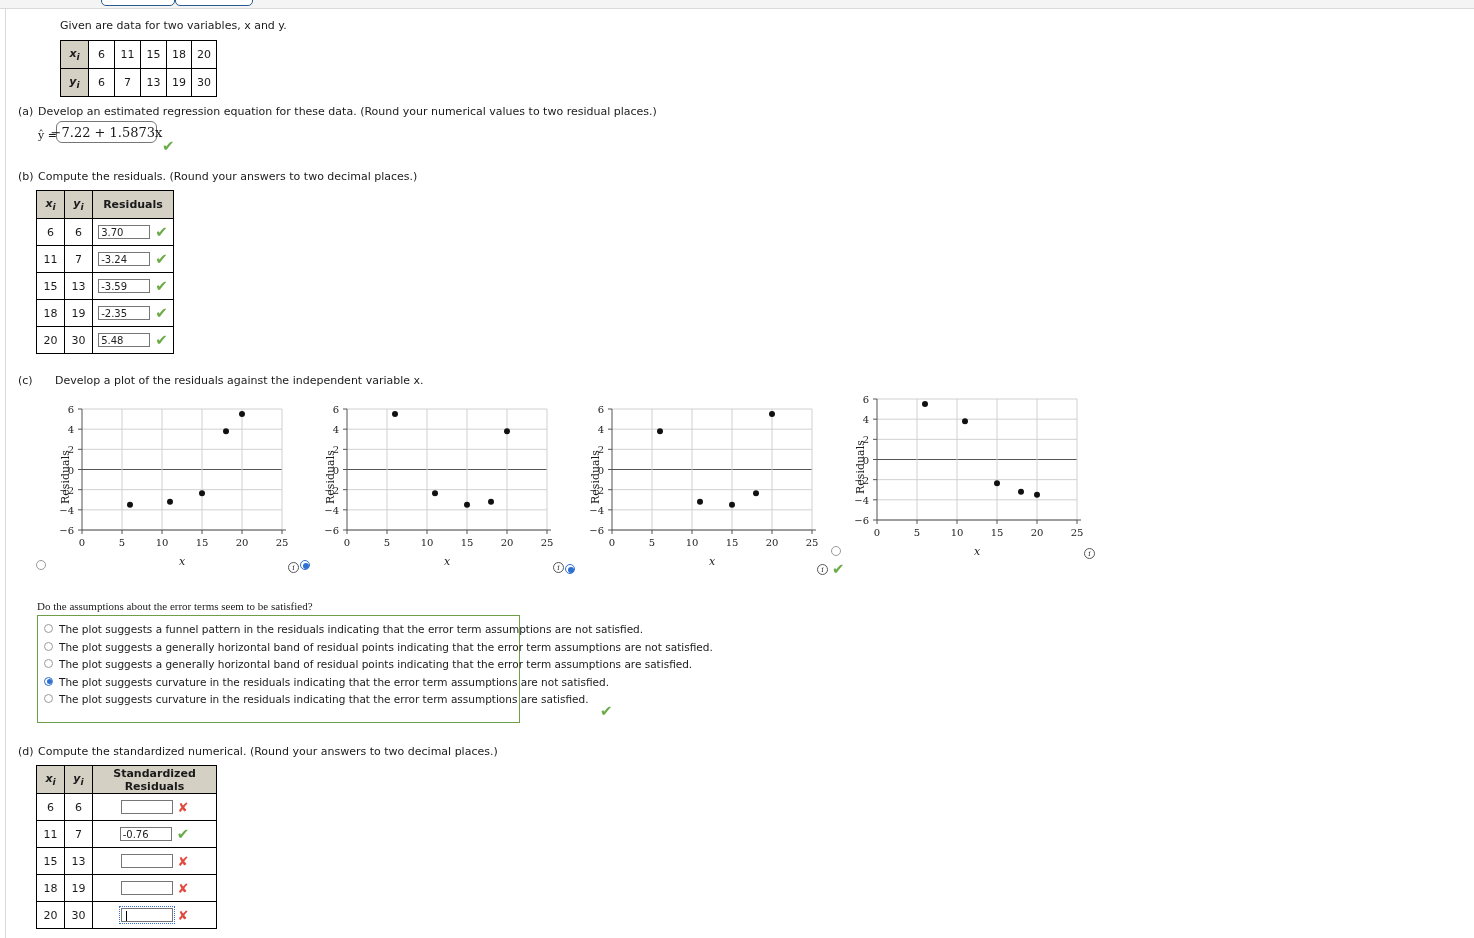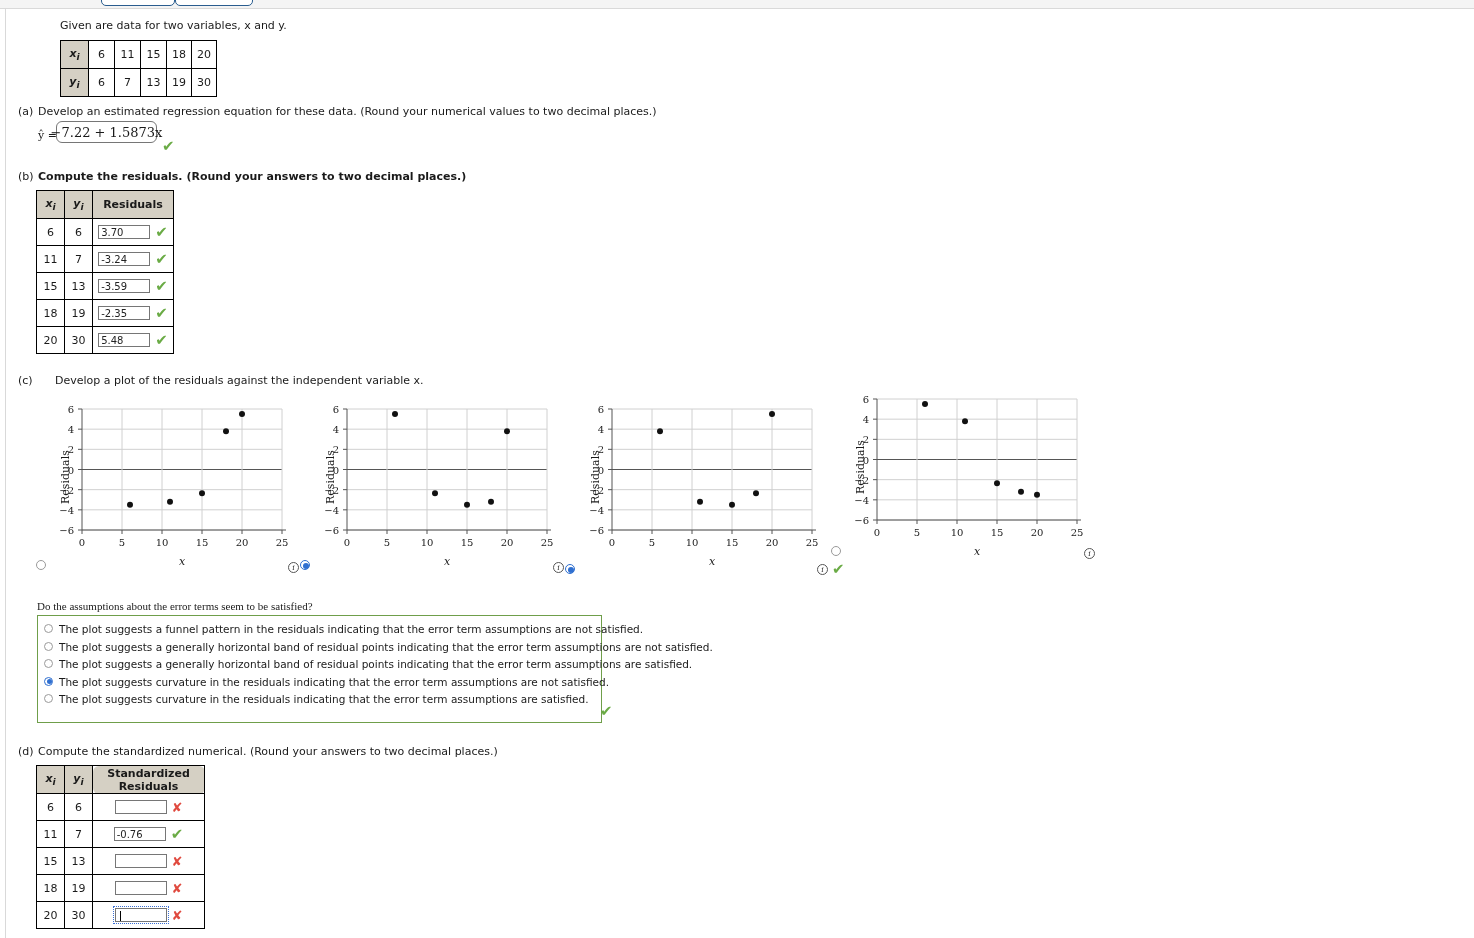--- a/index.html
+++ b/index.html
@@ -144,27 +144,27 @@
     <td>6</td>
     <td>7</td>
     <td>13</td>
     <td>19</td>
     <td>30</td>
   </tr>
 </tbody>
   </table>
 
 <div class="qlabel" style="left:18px; top:105px;">(a)</div>
-<div class="txt" style="left:38px; top:105px;">Develop an estimated regression equation for these data. (Round your numerical values to two decimal places.)</div>
+<div class="txt" style="left:38px; top:105px;">Develop an estimated regression equation for these data. (Round your numerical values to two residual places.)</div>
 <div class="txt" style="left:38px; top:129px; font-family:'DejaVu Serif',serif; font-size:11px;">ŷ =</div>
 <div class="ansbox" style="left:56px; top:121px; width:101px; height:22px; font-size:13px;border-radius:6px;">−7.22 + 1.5873x</div>
 <div class="chk" style="left:162px; top:139px;">✔</div>
 
 <div class="qlabel" style="left:18px; top:170px;">(b)</div>
-<div class="txt" style="left:38px; top:170px;font-weight:bold;">Compute the residuals. (Round your answers to two decimal places.)</div>
+<div class="txt" style="left:38px; top:170px;">Compute the residuals. (Round your answers to two decimal places.)</div>
 
 <table class="rtable" style="left:36px; top:190px;">
   <tbody>
       <tr>
     <td class="hdri" style="width:28px;height:28px;">x<sub>i</sub></td>
     <td class="hdri" style="width:28px;height:28px;">y<sub>i</sub></td>
     <td class="hdr" style="width:81px;height:28px;">Residuals</td>
   </tr>
   <tr>
     <td style="height:27px;">6</td>
@@ -416,21 +416,21 @@
         <circle cx="156" cy="93.19583333333334" r="3" fill="#111"></circle>
         <circle cx="180" cy="101.76666666666667" r="3" fill="#111"></circle>
         <circle cx="196" cy="104.79166666666667" r="3" fill="#111"></circle>
       </svg></div>
     <div class="ylabel" style="left: 854px; top: 494px;">Residuals</div>
     <div class="xlabel" style="left: 974px; top: 545px;">x</div>
   </div>
 
 <div class="txt" style="left:37px; top:600px;font-family:Liberation Serif, serif;">Do the assumptions about the error terms seem to be satisfied?</div>
 
-<div class="mcq" style="left:37px; top:615px; width:565px; height:108px;">
+<div class="mcq" style="left:37px; top:615px; width:483px; height:108px;">
   <div id="opts">
       <div class="opt" style="left: 6px; top: 7px;">
         <span class="optradio"></span>
         <span class="opttext">The plot suggests a funnel pattern in the residuals indicating that the error term assumptions are not satisfied.</span>
       </div>
       <div class="opt" style="left: 6px; top: 24.5px;">
         <span class="optradio"></span>
         <span class="opttext">The plot suggests a generally horizontal band of residual points indicating that the error term assumptions are not satisfied.</span>
       </div>
       <div class="opt" style="left: 6px; top: 42px;">
@@ -450,21 +450,21 @@
 </div>
 
 <div class="qlabel" style="left:18px; top:745px;">(d)</div>
 <div class="txt" style="left:38px; top:745px;">Compute the standardized numerical. (Round your answers to two decimal places.)</div>
 
 <table class="rtable" style="left:36px; top:765px;">
   <tbody>
       <tr>
     <td class="hdri" style="width:28px;height:28px;">x<sub>i</sub></td>
     <td class="hdri" style="width:28px;height:28px;">y<sub>i</sub></td>
-    <td class="hdr" style="width:112px;height:28px;border-radius:6px;">Standardized Residuals</td>
+    <td class="hdr" style="width:124px;height:28px;">Standardized Residuals</td>
   </tr>
   <tr>
     <td style="height:27px;">6</td>
     <td>6</td>
     <td>
       <div class="cellwrap">
         <input class="inp" value="" style="">
         <span class="xmark" style="position:static;">✘</span>
       </div>
     </td>

